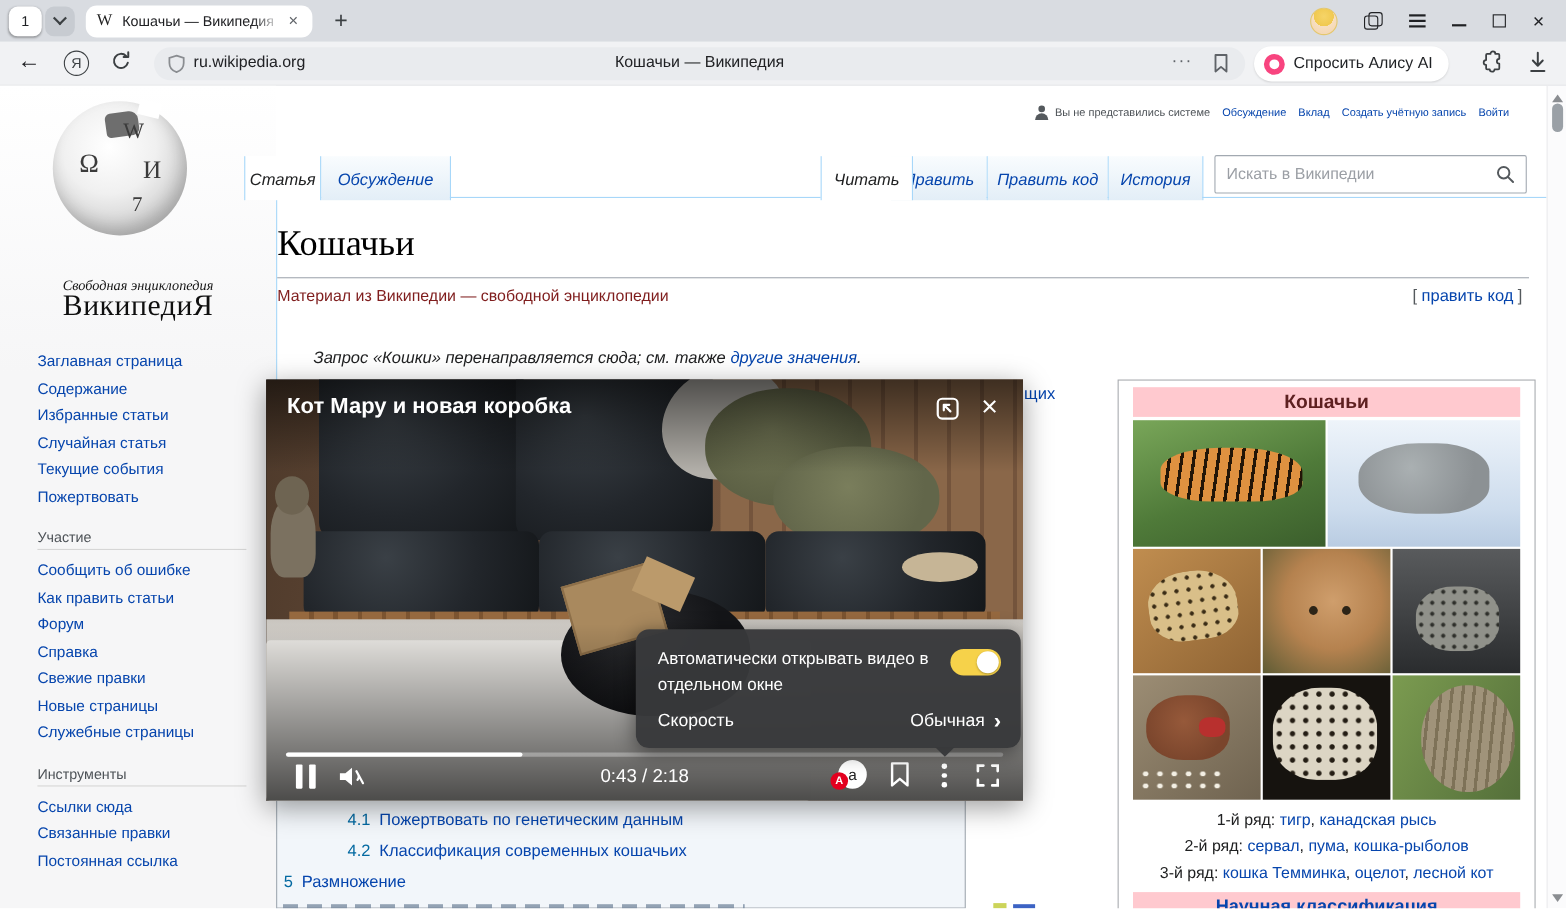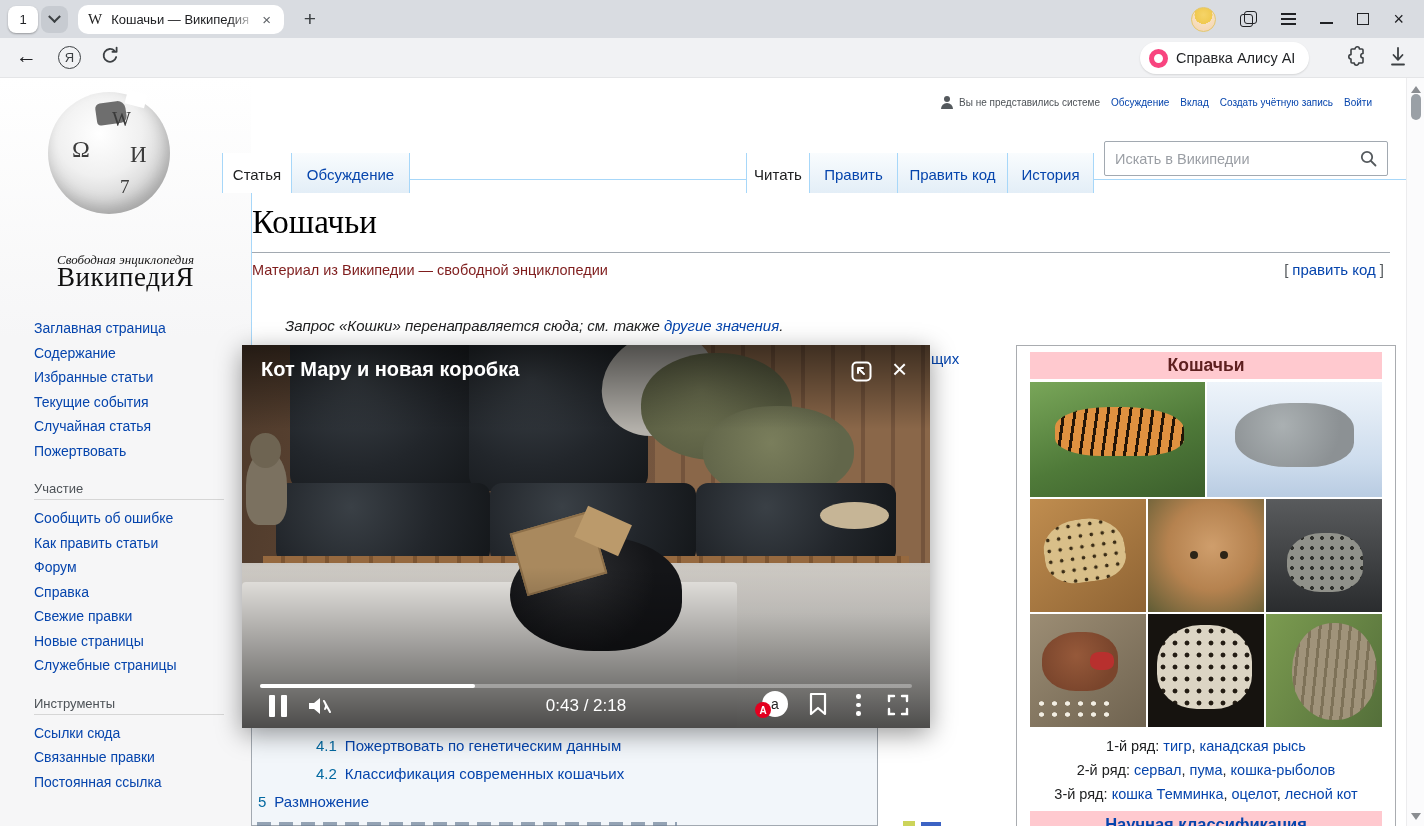--- a/index.html
+++ b/index.html
@@ -72,29 +72,29 @@
   .snav a { display:block; font-size:14px; line-height:24.5px; color:#0645ad; text-decoration:none; white-space:nowrap; }
   .shead { font-size:13px; color:#4d5257; margin:18px 0 6px 0; padding-bottom:3px; border-bottom:1px solid #d6d6d6; width:190px; }
 
   .content-vline { position:absolute; left:251px; top:102px; width:1px; height:646px; background:#a7d7f9; }
   .tabs-hline { position:absolute; left:222px; top:101px; width:1184px; height:1px; background:#a7d7f9; }
 
   .personal { position:absolute; right:34px; top:17px; display:flex; align-items:center; gap:11px; font-size:10px; }
   .personal .status { color:#4d5257; display:flex; align-items:center; gap:5px; }
   .personal a { color:#0645ad; text-decoration:none; }
 
-  .wtab { position:absolute; top:75px; height:40px; display:flex; align-items:flex-end; justify-content:center;
+  .wtab { position:absolute; top:64px; height:40px; display:flex; align-items:flex-end; justify-content:center;
     padding-bottom:10px; font-size:15px; border-left:1px solid #a7d7f9; border-right:1px solid #a7d7f9;
-    background:linear-gradient(to bottom,#f9fcfe 0%, #e3eef7 100%); }
+    background:linear-gradient(to bottom,#f9fcfe 0%, #e3eef7 100%);font-style:italic; }
   .wtab a { color:#0645ad; text-decoration:none; }
   .wtab.active { background:#fff; z-index:3; }
   .wtab.active a { color:#202122; }
   .t-statya { left:222px; width:70px; }
   .t-obsuzh { left:292px; width:118px; border-left:none; }
-  .t-read   { left:746px; width:64px; }
+  .t-read   { left:746px; width:84px; }
   .t-edit   { left:810px; width:88px; border-left:none; }
   .t-editsrc{ left:898px; width:110px; border-left:none; }
   .t-hist   { left:1008px; width:86px; border-left:none; }
   .searchbox { position:absolute; left:1104px; top:63px; width:284px; height:35px; background:#fff;
     border:1px solid #a2a9b1; border-radius:2px; display:flex; align-items:center; }
   .searchbox input { flex:1; border:none; outline:none; font-size:14.5px; color:#202122; padding:0 8px 0 10px;
     font-family:"Liberation Sans", sans-serif; background:transparent; }
   .searchbox input::placeholder { color:#9b9fa5; }
   .mag { margin-right:10px; }
 
@@ -262,23 +262,38 @@
 
   <div class="toolbar">
     <div class="back-icon">←</div>
     <div class="ybtn">Я</div>
     <div class="reload-icon">
       <svg width="20" height="20" viewBox="0 0 20 20">
           <path d="M16.2 11a6.4 6.4 0 1 1-1.6-6.1" fill="none" stroke="#3c4043" stroke-width="1.8" stroke-linecap="round"></path>
           <path d="M16.6 1.6 v4.2 h-4.2" fill="none" stroke="#3c4043" stroke-width="1.8" stroke-linecap="round" stroke-linejoin="round"></path>
         </svg>
     </div>
+    <div class="addressbar">
+      <div class="shield-icon">
+        <svg width="17" height="18" viewBox="0 0 17 18">
+            <path d="M8.5 1.5 L15 3.6 V8.2 C15 12.6 11.8 15.4 8.5 16.5 C5.2 15.4 2 12.6 2 8.2 V3.6 Z" fill="none" stroke="#8a8d91" stroke-width="1.6"></path>
+          </svg>
+      </div>
+      <span class="url-text">ru.wikipedia.org</span>
+      <span class="addr-title">Кошачьи — Википедия</span>
+      <span class="dots-icon">···</span>
+      <div class="abar-bm">
+        <svg width="16" height="19" viewBox="0 0 16 19">
+            <path d="M3 2 h10 v15 l-5 -4.2 l-5 4.2 z" fill="none" stroke="#5f6368" stroke-width="1.7" stroke-linejoin="round"></path>
+          </svg>
+      </div>
+    </div>
     <div class="alisa">
       <div class="alisa-orb"></div>
-      <span class="alisa-label">Справка Алису AI</span>
+      <span class="alisa-label">Спросить Алису AI</span>
     </div>
     <div class="puzzle-icon">
       <svg width="24" height="24" viewBox="0 0 24 24">
           <path d="M9 4 h3 a2.2 2.2 0 0 1 4.4 0 H19 a1 1 0 0 1 1 1 v3.5 a2.2 2.2 0 0 0 0 4.4 V17 a1 1 0 0 1-1 1 h-3.3 a2.2 2.2 0 0 1-4.4 0 H9 a1 1 0 0 1-1-1 v-3 a2.2 2.2 0 0 1 0-4.4 V5 a1 1 0 0 1 1-1 z" fill="none" stroke="#3c4043" stroke-width="1.6" stroke-linejoin="round"></path>
         </svg>
     </div>
     <div class="dl-icon">
       <svg width="20" height="22" viewBox="0 0 20 22">
           <path d="M10 2 v11 M5.5 9 l4.5 4.8 L14.5 9" fill="none" stroke="#3c4043" stroke-width="1.8" stroke-linecap="round" stroke-linejoin="round"></path>
           <path d="M4 18.5 h12" stroke="#3c4043" stroke-width="1.8" stroke-linecap="round"></path>
@@ -296,22 +311,22 @@
         <span class="g-w">W</span>
         <span class="g-i">И</span>
         <span class="g-7">7</span>
       </div>
       <div class="wordmark">ВикипедиЯ</div>
       <div class="tagline">Свободная энциклопедия</div>
       <div class="snav">
         <a>Заглавная страница</a>
         <a>Содержание</a>
         <a>Избранные статьи</a>
+        <a>Случайная статья</a>
         <a>Текущие события</a>
-        <a>Случайная статья</a>
         <a>Пожертвовать</a>
         <div class="shead">Участие</div>
         <a>Сообщить об ошибке</a>
         <a>Как править статьи</a>
         <a>Форум</a>
         <a>Справка</a>
         <a>Свежие правки</a>
         <a>Новые страницы</a>
         <a>Служебные страницы</a>
         <div class="shead">Инструменты</div>
@@ -447,20 +462,32 @@
         <i></i>
         <i></i>
         <i></i>
       </div>
     <div class="v-fs">
       <svg width="24" height="24" viewBox="0 0 24 24">
           <path d="M3 8 V3 H8 M16 3 H21 V8 M21 16 V21 H16 M8 21 H3 V16" fill="none" stroke="#fff" stroke-width="2.4" stroke-linecap="round"></path>
         </svg>
     </div>
 
+    <div class="v-popup">
+      <div class="vp-label">Автоматически открывать видео в отдельном окне</div>
+      <div class="vp-toggle">
+          <div class="vp-knob"></div>
+        </div>
+      <div class="vp-speed">
+        <span>Скорость</span>
+        <span class="val">Обычная</span>
+        <span class="vp-chev">›</span>
+      </div>
+      <div class="v-popup-arrow"></div>
+    </div>
   </div>
 
   <div class="infobox">
     <div class="ib-title">Кошачьи</div>
     <div class="ib-grid">
       <div class="ib-row r1">
         <div class="cell c-half cat-tiger">
             <div class="blob"></div>
           </div>
         <div class="cell c-half cat-lynx">

